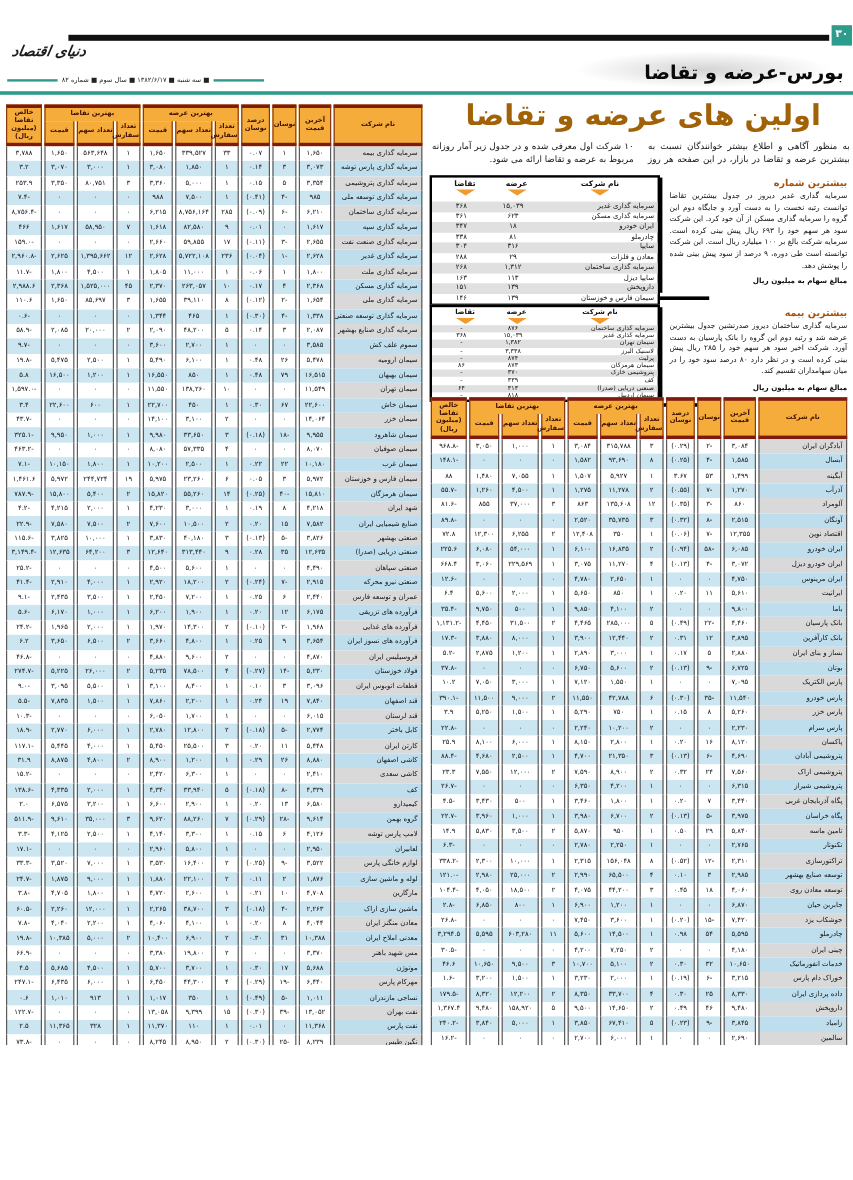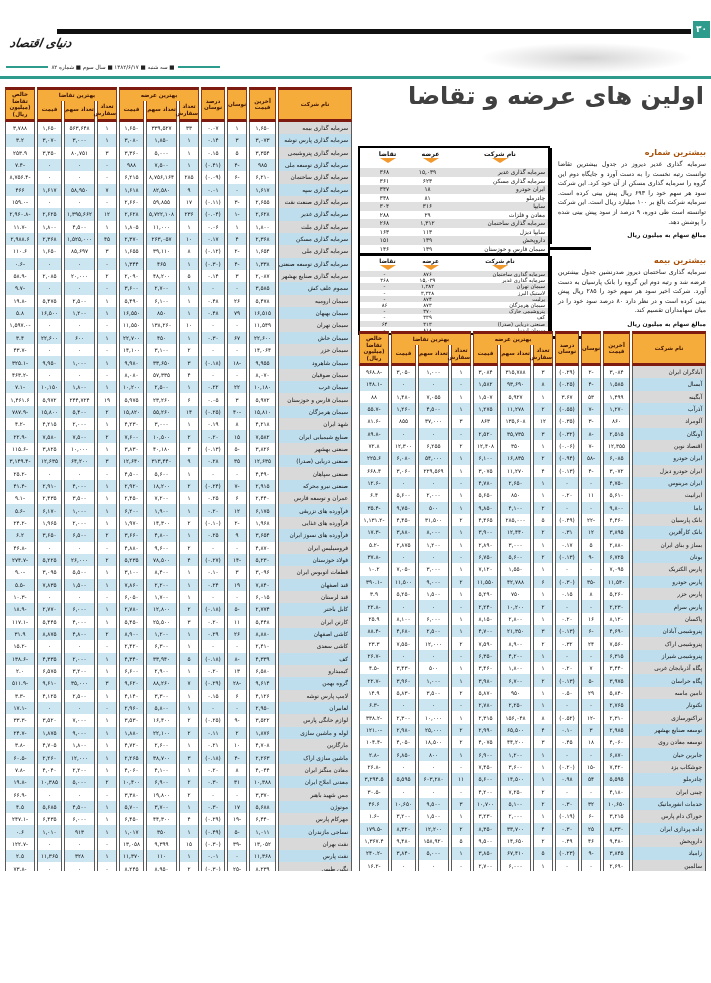--- a/index.html
+++ b/index.html
@@ -12,22 +12,22 @@
   .logo{position:absolute;top:36px;left:10px;font-size:12px;font-weight:bold;font-style:italic;
         color:#1c1c1c;transform:skewX(-10deg);}
   .watermark{position:absolute;top:40px;right:0;width:250px;height:36px;
              background:radial-gradient(closest-side,#d4d4d4,#ffffff 85%);}
   .section-title{position:absolute;top:51px;right:8px;font-size:16px;font-weight:bold;color:#0a0a0a;}
   .teal-rule{position:absolute;top:76px;left:0;width:711px;height:3px;background:#2e9c8c;}
   .dateline{position:absolute;top:64px;left:6px;width:214px;display:flex;align-items:center;gap:3px;
             font-size:5.5px;color:#222;direction:rtl;white-space:nowrap;}
   .dl-rule{flex:1;height:2px;background:#2e9c8c;min-width:8px;}
   
-  .main-title{position:absolute;top:82px;left:368px;width:336px;
-              font-size:24px;font-weight:bold;color:#404040;}
+  .main-title{position:absolute;top:82px;left:368px;width:336px;text-align:center;
+              font-size:24px;font-weight:bold;color:#a16207;}
   .intro{position:absolute;top:117px;left:360px;width:348px;font-size:7.3px;line-height:1.5;
          text-align:justify;column-count:2;column-gap:12px;direction:rtl;}
   
   .block{position:absolute;left:358px;width:350px;}
   #block-demand{top:146px;height:108px;}
   #block-supply{top:254px;height:80px;}
   .mini{position:absolute;left:0;top:0;width:188px;border:2px solid #000;background:#fff;direction:rtl;}
   .mini-head{display:flex;direction:rtl;}
   .mh-cell{display:flex;flex-direction:column;align-items:center;padding-top:2px;
            font-size:6.3px;font-weight:bold;}
@@ -70,28 +70,30 @@
 </style>
 </head>
 <body>
 
 <div class="page">
 
   <div class="black-bar"></div>
   <div class="pagenum">۳۰</div>
   <div class="logo">دنیای اقتصاد</div>
   <div class="watermark"></div>
+  <div class="section-title">بورس-عرضه و تقاضا</div>
   <div class="dateline">
     <span class="dl-rule"></span>
     <span>■ سه شنبه ■ ۱۳۸۲/۶/۱۷ ■ سال سوم ■ شماره ۸۲</span>
     <span class="dl-rule"></span>
   </div>
   <div class="teal-rule"></div>
 
   <div class="main-title">اولین های عرضه و تقاضا</div>
+  <div class="intro">به منظور آگاهی و اطلاع بیشتر خوانندگان نسبت به بیشترین عرضه و تقاضا در بازار، در این صفحه هر روز ۱۰ شرکت اول معرفی شده و در جدول زیر آمار روزانه مربوط به عرضه و تقاضا ارائه می شود.</div>
 
   <div class="block" id="block-demand">
     <div class="mini">
       <div class="mini-head">
         <div class="mh-cell mh-name">
           <span>نام شرکت</span>
           <span class="arrow"></span>
         </div>
         <div class="mh-cell mh-num">
           <span>عرضه</span>

